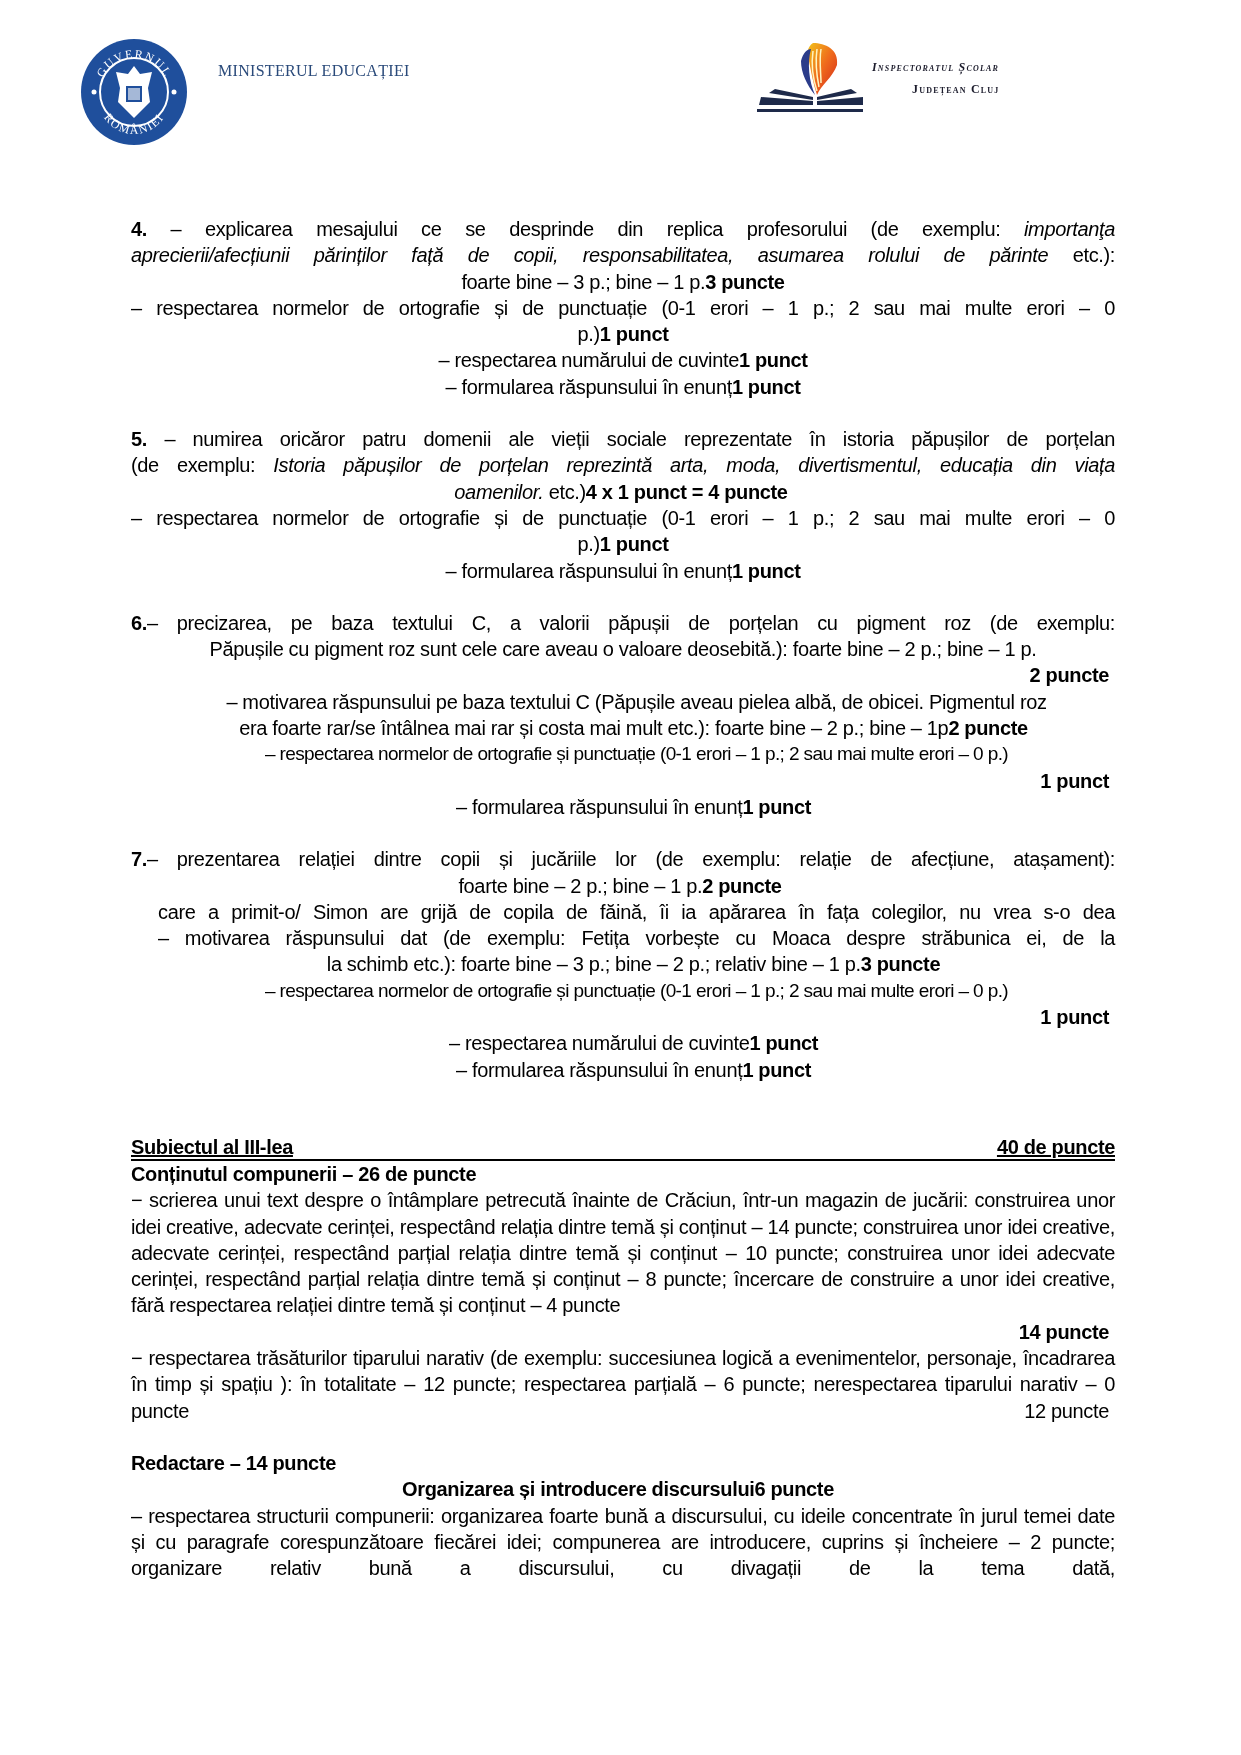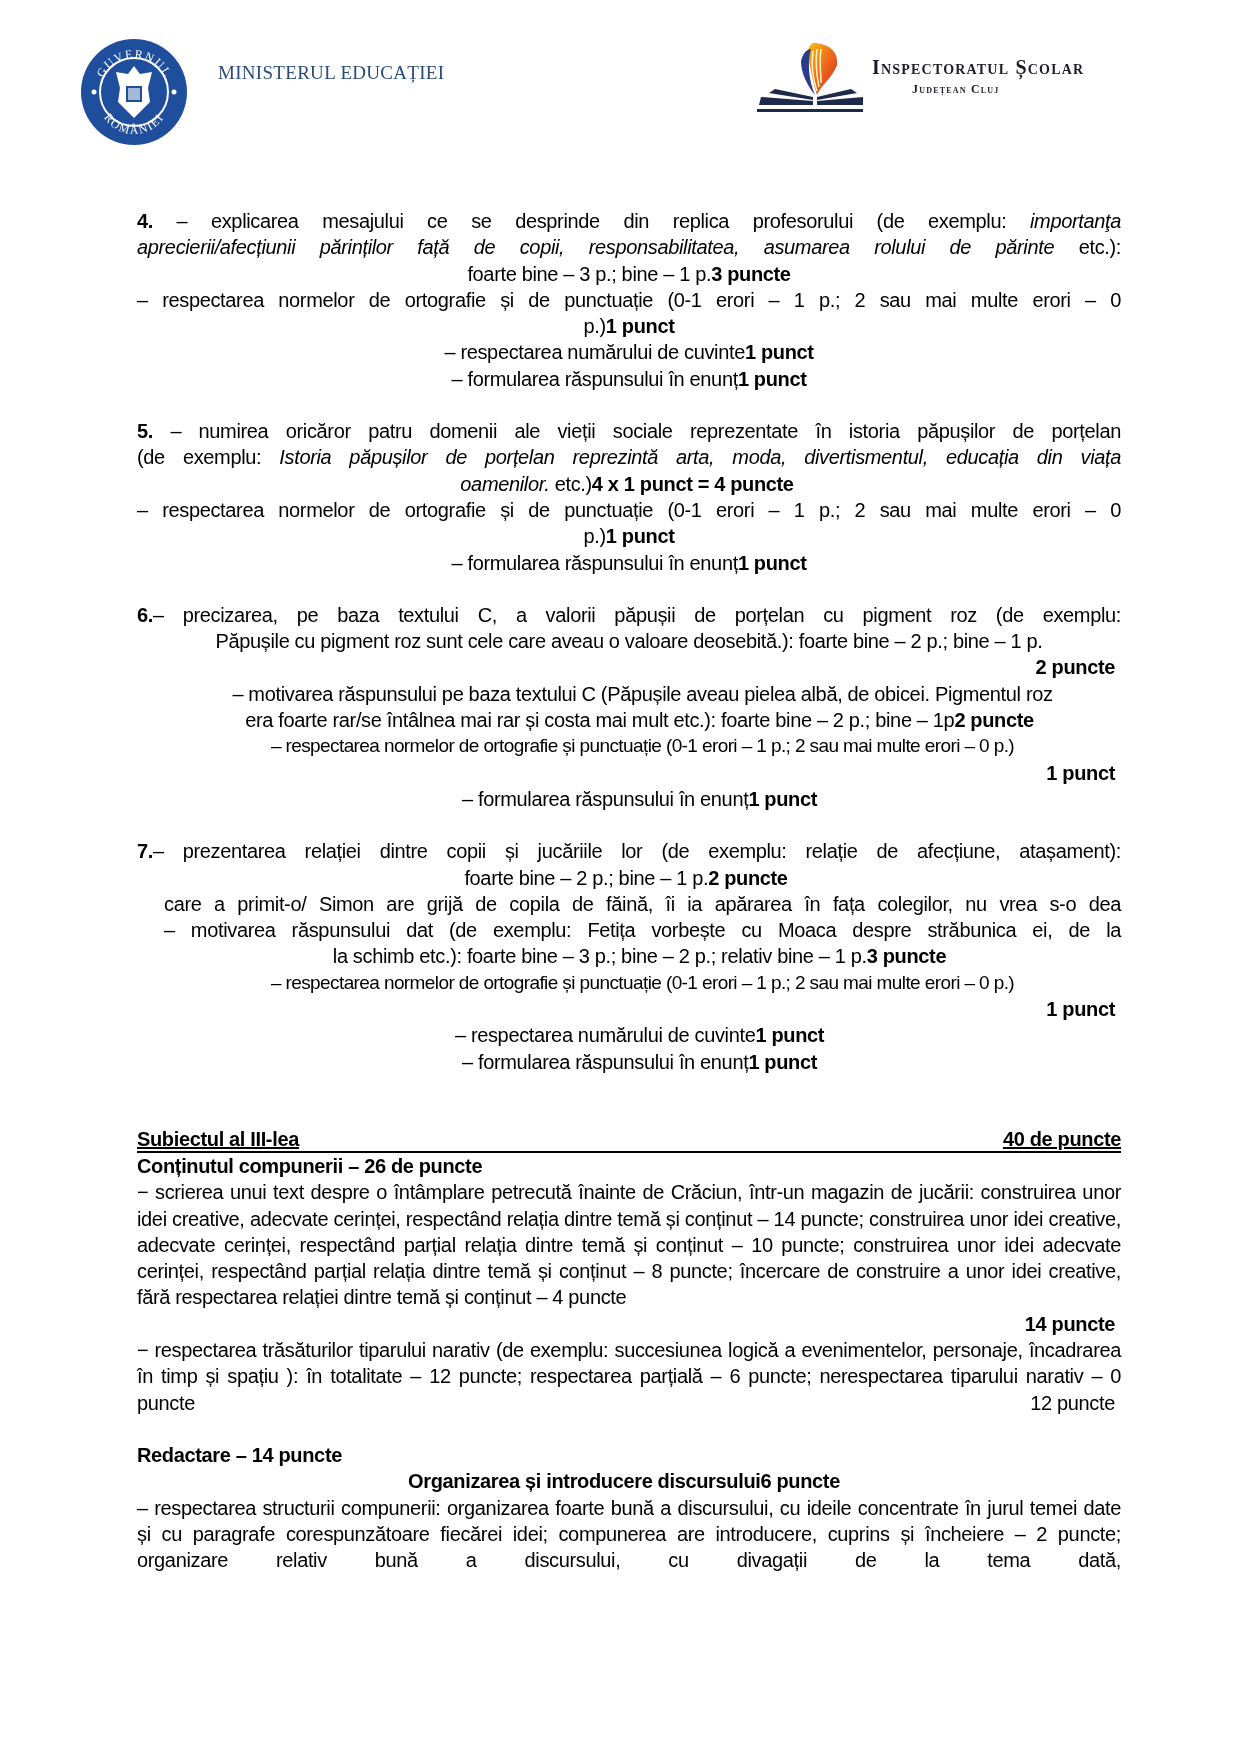--- a/index.html
+++ b/index.html
@@ -1,25 +1,25 @@
 <!DOCTYPE html>
 <html><head>
 <meta charset="utf-8">
 <style>
   html, body { margin: 0; padding: 0; background: #ffffff; }
   body { width: 1241px; height: 1755px; position: relative; overflow: hidden; color: #000; }
   .header { position: absolute; left: 0; top: 0; width: 1241px; height: 160px; }
   .gov-logo { position: absolute; left: 80px; top: 38px; width: 108px; height: 108px; }
-  .ministry { position: absolute; left: 218px; top: 62px; font-family: "Liberation Serif", serif; font-size: 19px; color: #2a4a7a; letter-spacing: 0.3px; }
+  .ministry { position: absolute; left: 218px; top: 62px; font-family: "Liberation Serif", serif; font-size: 16px; color: #2a4a7a; letter-spacing: 0.3px; }
   .isj-logo { position: absolute; left: 755px; top: 35px; width: 110px; height: 80px; }
   .isj-text { position: absolute; left: 872px; top: 56px; font-family: "Liberation Serif", serif; font-weight: bold; color: #1c1c2c; font-size: 13px; letter-spacing: 1.2px; line-height: 22px; font-variant: small-caps; }
-  .isj-text .l1 { font-size: 20px; }
+  .isj-text .l1 { font-size: 12px; font-style: italic; }
   .isj-text .l2 { padding-left: 40px; font-size: 12px; }
 
-  .content { position: absolute; left: 131px; top: 208px; width: 984px; font-family: "Liberation Sans", sans-serif; font-size: 20px; line-height: 26.3px; letter-spacing: -0.35px; margin-left: 6px; }
+  .content { position: absolute; left: 131px; top: 216px; width: 984px; font-family: "Liberation Sans", sans-serif; font-size: 20px; line-height: 26.3px; letter-spacing: -0.35px; }
   .line { display: flex; justify-content: center; white-space: nowrap; }
   .just { text-align: justify; text-align-last: justify; white-space: normal; }
   .para { text-align: justify; }
   .b { font-weight: bold; }
   .i { font-style: italic; }
   .r { text-align: right; }
   .indent { padding-left: 27px; }
   .gap { height: 26px; }
   .subj { display: flex; justify-content: space-between; font-weight: bold; border-bottom: 2px solid #000; line-height: 24px; }
   .subj span { text-decoration: underline; text-align: center; }

